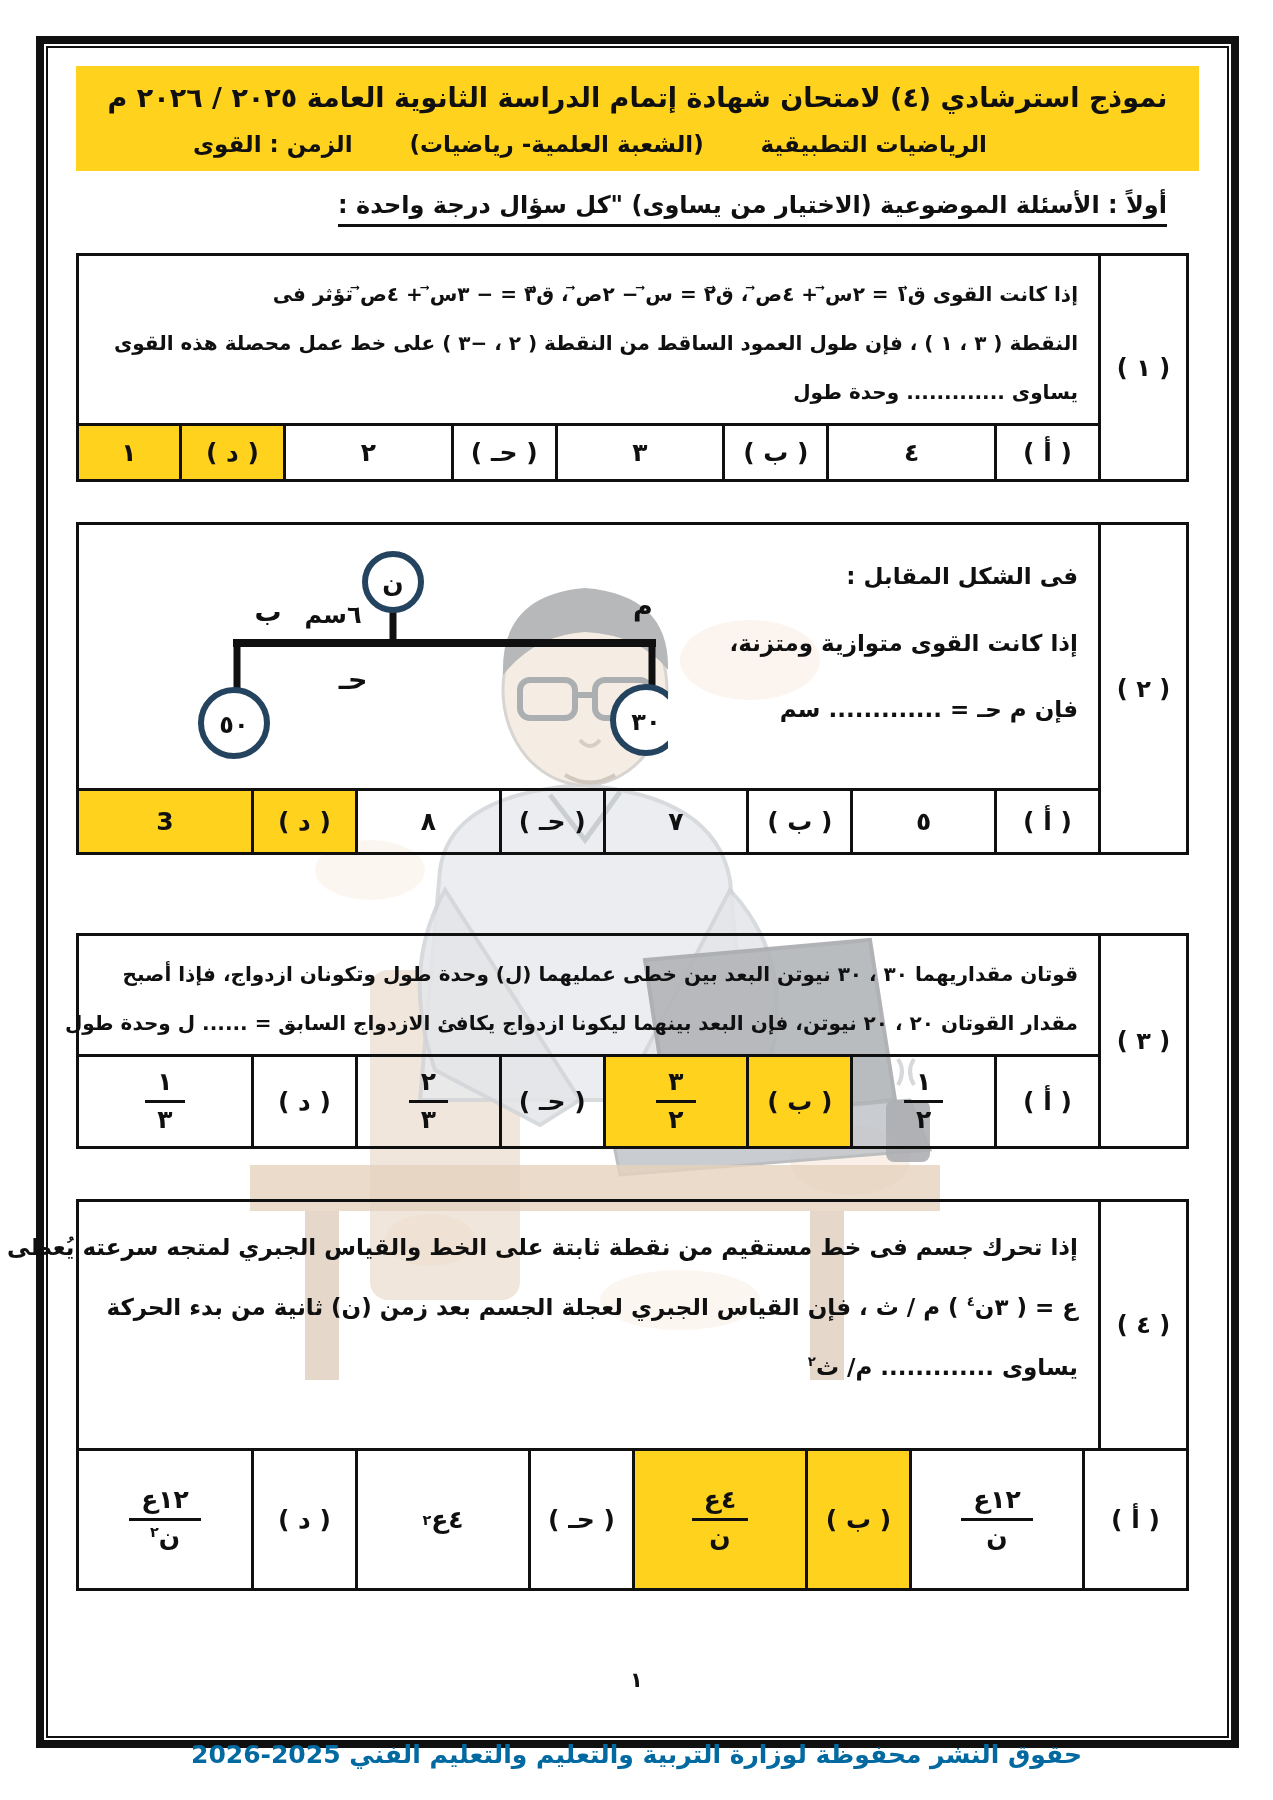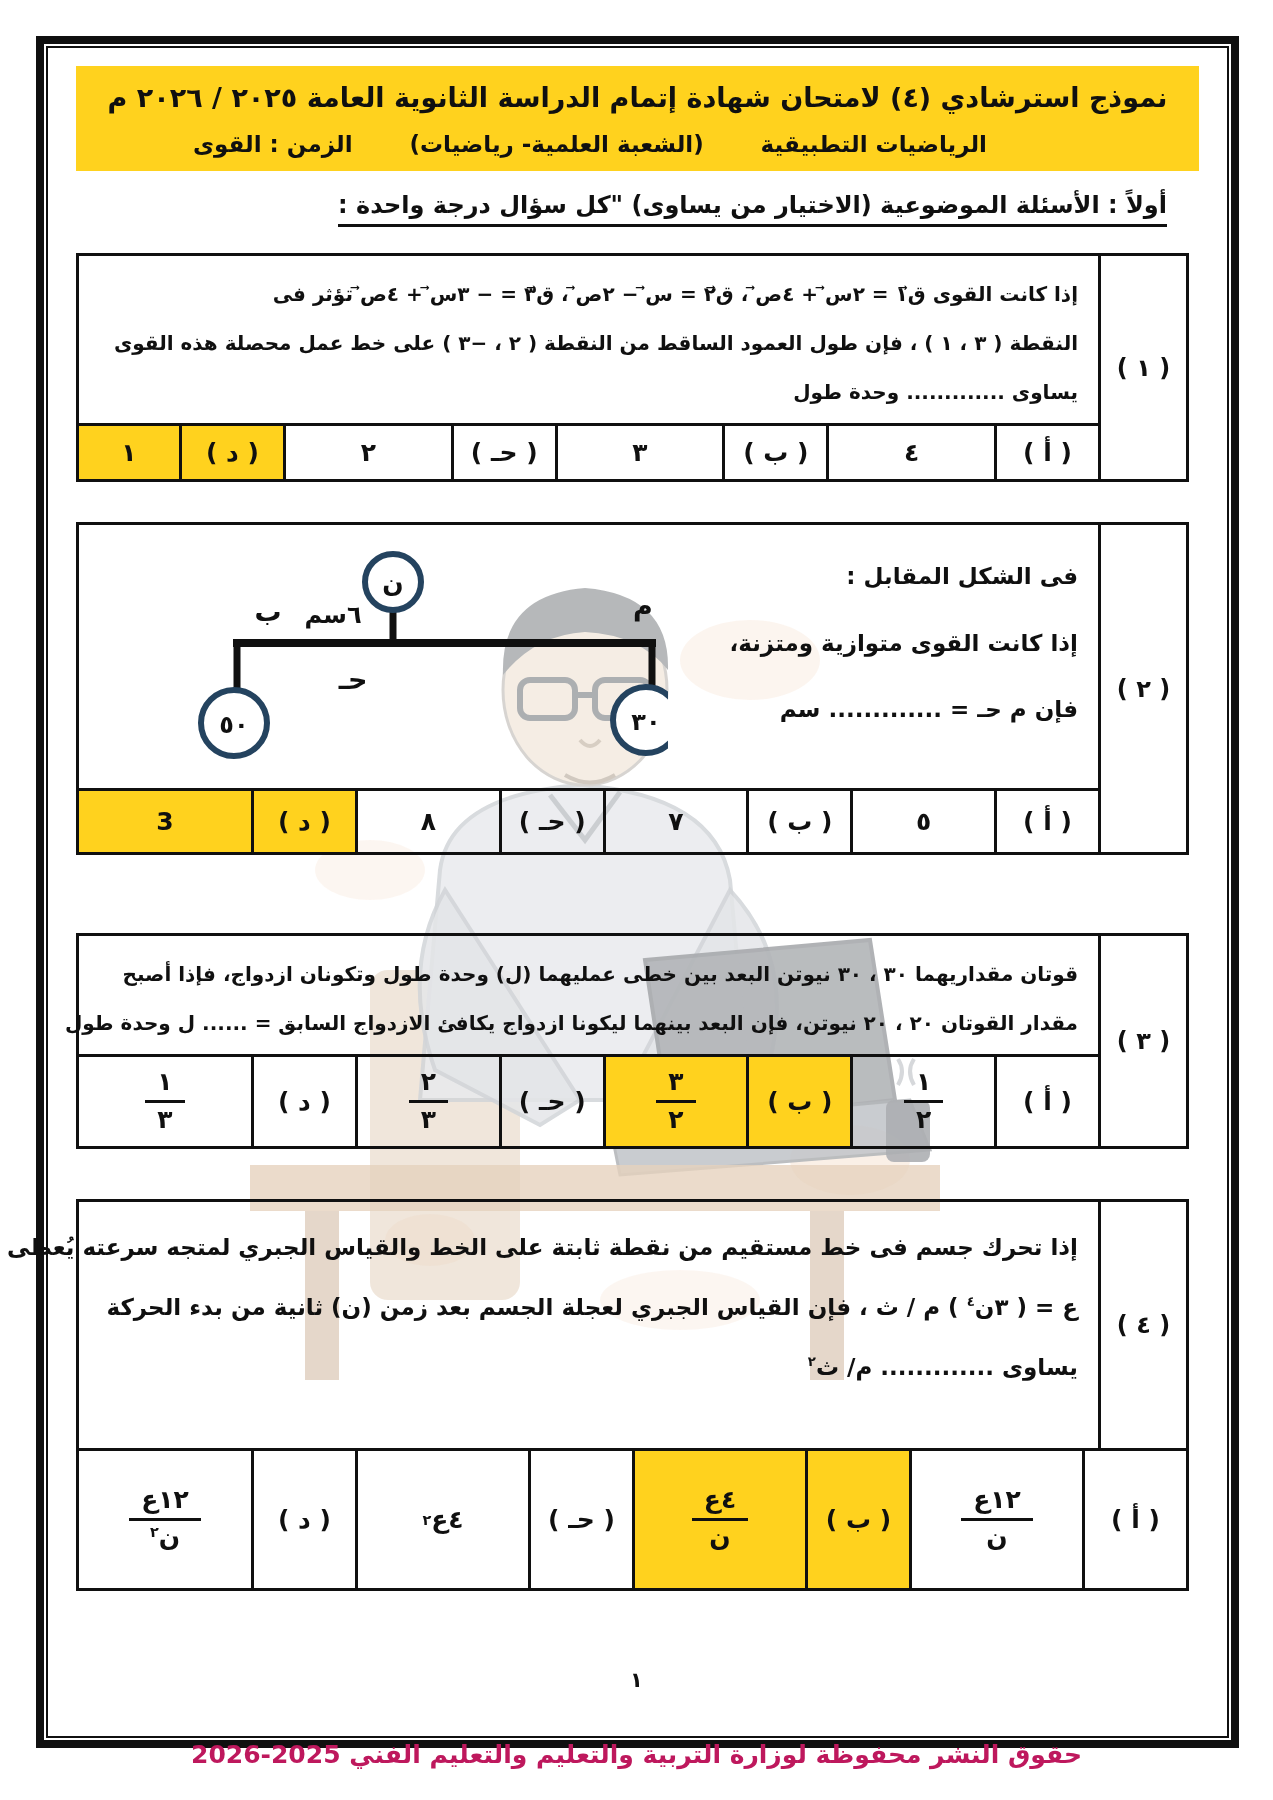--- a/index.html
+++ b/index.html
@@ -70,21 +70,21 @@
   .q2-fig{flex:1; display:flex; align-items:flex-start; justify-content:flex-start; padding:22px 10px 6px 16px;}
   
   .q4{flex-direction:column;}
   .q4-top{display:flex; min-height:246px;}
   .q4-text{flex:1; padding:16px 20px 6px 14px;}
   .q4-text p{font-size:23px; font-weight:700; line-height:2.6; white-space:nowrap;} .gap26{height:26px;} .gap40{height:40px;} .gap78{height:78px;} .gap50{height:50px;}
   
   .page-number{position:absolute; left:0; right:0; top:1668px; text-align:center; font-size:21px; font-weight:700; z-index:2;}
   .footer-note{
     position:absolute; left:0; right:0; top:1740px; text-align:center;
-    font-size:25px; font-weight:600; color:#be185d; z-index:3; white-space:nowrap;
+    font-size:25px; font-weight:600; color:#0369a1; z-index:3; white-space:nowrap;
   }
   svg text{font-family:"DejaVu Sans","Liberation Sans",sans-serif;}
 </style>
 </head>
 <body>
 
 <svg class="watermark" viewBox="0 0 690 840" aria-hidden="true">
   <ellipse cx="500" cy="120" rx="70" ry="40" fill="#eec19a" opacity="0.35"></ellipse>
   <ellipse cx="120" cy="330" rx="55" ry="30" fill="#eec19a" opacity="0.30"></ellipse>
   <ellipse cx="600" cy="620" rx="60" ry="35" fill="#e2a06b" opacity="0.35"></ellipse>

